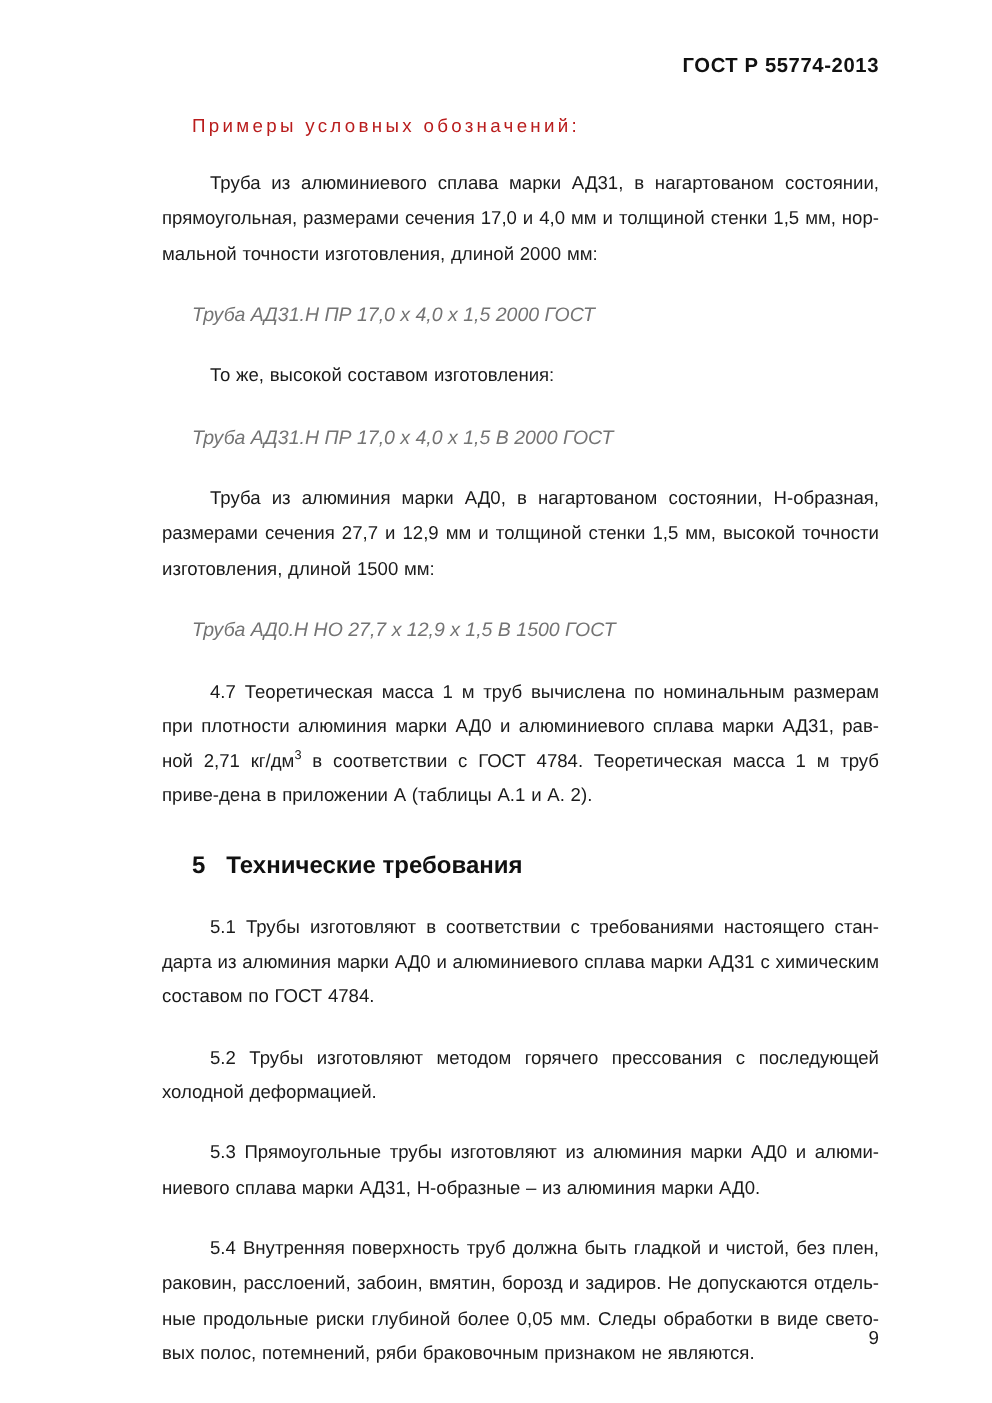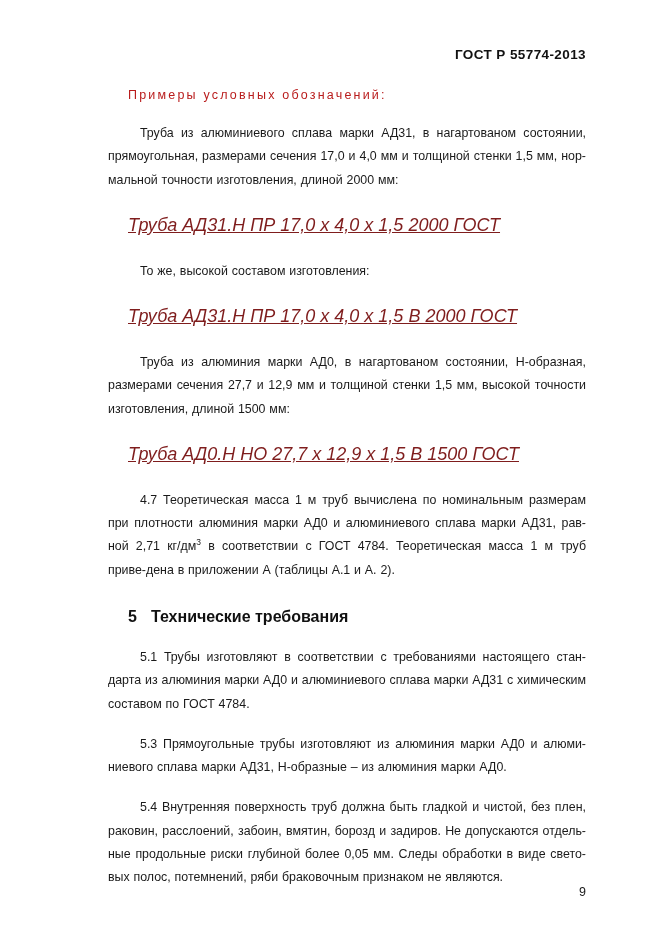--- a/index.html
+++ b/index.html
@@ -19,21 +19,21 @@
     position: absolute;
     left: 0;
     top: 0;
     width: 661px;
     height: 935px;
     background: #ffffff;
   }
   .content {
     position: absolute;
     left: 96px;
-    top: 47px;
+    top: 36px;
     width: 490px;
   }
   .header {
     text-align: right;
     font-weight: bold;
     font-size: 13.5px;
     letter-spacing: 0.4px;
     margin-bottom: 26px;
     color: #111;
   }
@@ -46,27 +46,26 @@
   p.para {
     font-size: 12.4px;
     line-height: 1.88;
     text-align: justify;
     margin: 0 0 17px 12px;
     text-indent: 32px;
     color: #1a1a1a;
     word-spacing: 0.4px;
   }
   p.example {
-    font-size: 18px;
+    font-size: 13px;
     line-height: 1.88;
     font-style: italic;
     margin: 0 0 17px 0;
     text-indent: 32px;
-    color: #7f1d1d;
-    text-decoration: underline;
+    color: #737373;
   }
   h2.section {
     font-size: 16px;
     font-weight: bold;
     margin: 26px 0 20px 0;
     text-indent: 32px;
     color: #111;
   }
   h2.section .num {
     margin-right: 14px;
@@ -105,20 +104,21 @@
     <p class="para">Труба  из  алюминия  марки  АД0,   в  нагартованом  состоянии,   Н-образная, размерами сечения 27,7 и 12,9 мм и толщиной стенки 1,5 мм, высокой точности изготовления, длиной 1500 мм:</p>
 
     <p class="example">Труба АД0.Н НО 27,7 х 12,9 х 1,5 В 1500 ГОСТ</p>
 
     <p class="para"><span>4.7   Теоретическая масса 1 м труб вычислена по номинальным размерам при  плотности  алюминия  марки  АД0  и  алюминиевого  сплава  марки  АД31,  рав-ной 2,71 кг/дм</span><sup>3</sup><span> в соответствии с ГОСТ 4784. Теоретическая масса 1 м труб приве-дена в приложении А (таблицы А.1 и А. 2).</span></p>
 
     <h2 class="section"><span class="num">5</span><span>Технические требования</span></h2>
 
     <p class="para">5.1   Трубы изготовляют  в  соответствии с требованиями настоящего стан-дарта из алюминия марки АД0 и алюминиевого сплава марки АД31 с химическим составом по ГОСТ 4784.</p>
 
+    <p class="para">5.2   Трубы  изготовляют   методом  горячего  прессования  с  последующей холодной деформацией.</p>
 
     <p class="para">5.3   Прямоугольные трубы изготовляют из алюминия марки АД0 и алюми-ниевого сплава марки АД31, Н-образные – из алюминия марки АД0.</p>
 
     <p class="para">5.4  Внутренняя поверхность труб должна быть гладкой и чистой, без плен, раковин, расслоений, забоин, вмятин, борозд и задиров. Не допускаются отдель-ные продольные риски глубиной более 0,05 мм. Следы обработки в виде свето-вых полос, потемнений, ряби браковочным признаком не являются.</p>
 
   </div>
 
   <div class="pagenum">9</div>
 </div>
 

